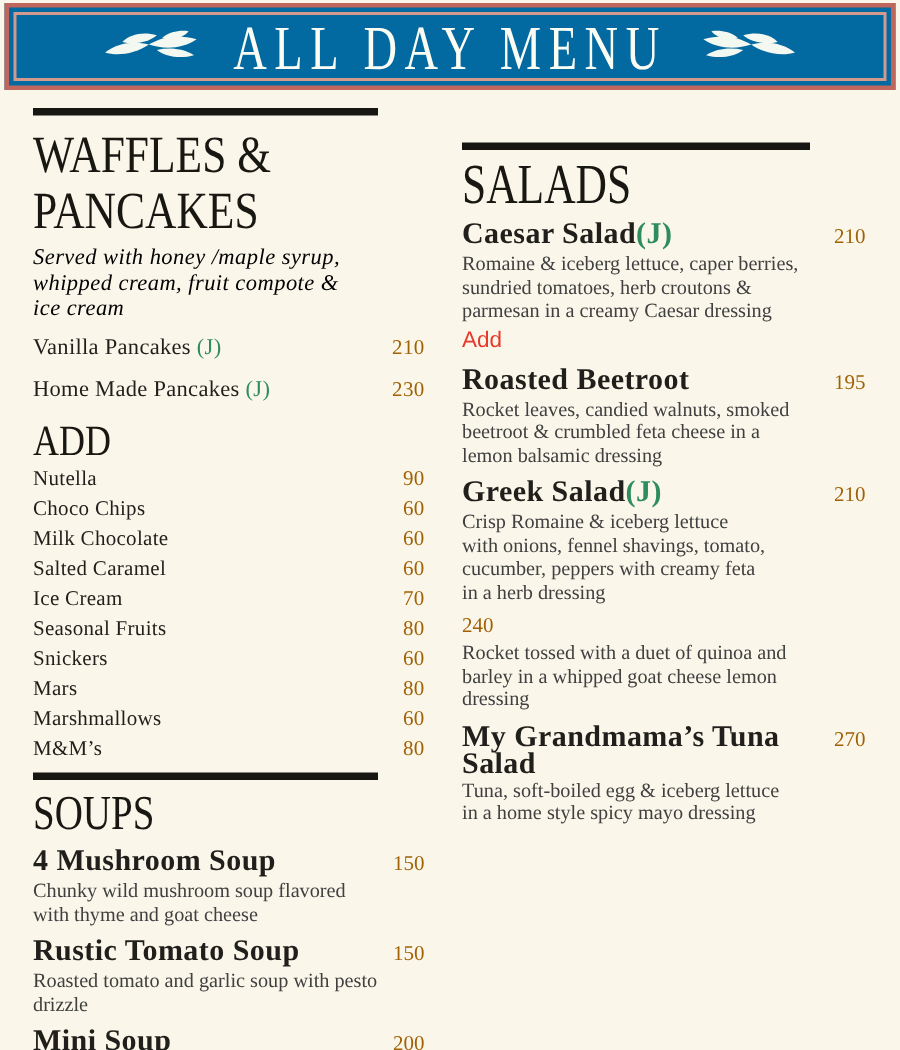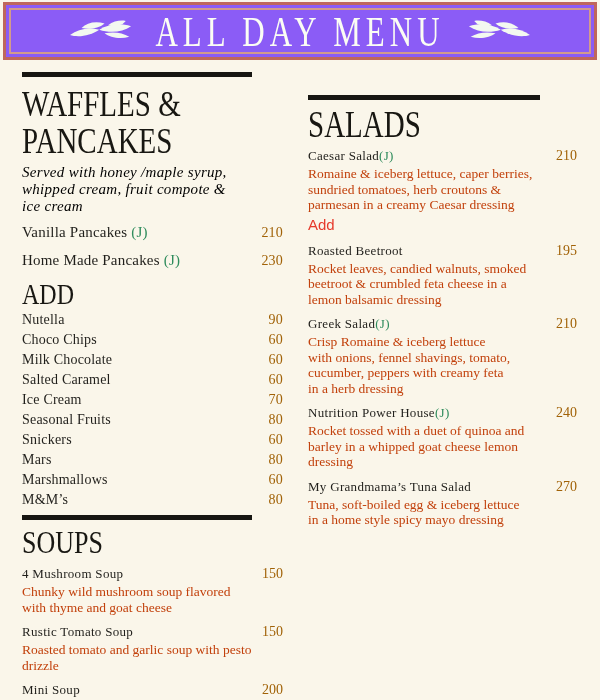--- a/index.html
+++ b/index.html
@@ -6,21 +6,21 @@
   body{
     width:600px;height:700px;position:relative;overflow:hidden;
     background:#faf6ea;
     font-family:"Liberation Serif","DejaVu Serif",serif;
     color:#201f1b;
     -webkit-font-smoothing:antialiased;
   }
   
   .banner{
     position:absolute;left:3px;top:2px;right:3px;height:58px;
-    background:#8b5cf6;border:3px solid #bf675c;box-sizing:border-box;
+    background:#0369a1;border:3px solid #bf675c;box-sizing:border-box;
   }
   .banner-inner{
     position:absolute;left:3px;top:3px;right:3px;bottom:3px;
     border:2px solid #d29a8d;
     display:flex;align-items:center;justify-content:center;gap:22px;
   }
   .banner-title{
     color:#fbfdf4;font-size:31px;letter-spacing:5px;white-space:nowrap;
     transform:scaleY(1.35);line-height:1;
   }
@@ -42,22 +42,22 @@
   .subtitle{
     color:#000000;font-style:italic;font-size:15px;line-height:17px;
     white-space:pre-line;margin-bottom:8px;letter-spacing:.3px;
   }
   .row{display:flex;justify-content:space-between;align-items:baseline;}
   .waffle-row{font-size:15px;line-height:18px;margin-bottom:9px;letter-spacing:.2px;}
   .add-row{font-size:14px;line-height:20px;letter-spacing:.2px;}
   .price{font-size:14px;color:#a16207;}
   .jain{color:#2f8c5c;}
   .ditem{margin-bottom:8px;}
-  .ditem .title{font-size:13px;line-height:18px;letter-spacing:.3px;}
-  .desc{font-size:13.5px;line-height:15.5px;white-space:pre-line;color:#c2410c;margin-top:1px;}
+  .ditem .title{font-size:20px;line-height:18px;letter-spacing:.3px;font-weight:bold;}
+  .desc{font-size:13.5px;line-height:15.5px;white-space:pre-line;color:#404040;margin-top:1px;}
   .addon-label{
     font-family:"Liberation Sans","DejaVu Sans",sans-serif;
     color:#e63a2c;font-size:15px;line-height:18px;margin-top:3px;
   }
   .addon-lines{font-size:14.5px;line-height:16px;white-space:pre-line;}
 </style>
 </head>
 <body>
 
 <div class="banner">
@@ -214,21 +214,20 @@
           <span class="title"><span>Greek Salad</span><span class="jain">(J)</span></span>
           <span class="price">210</span>
         </div>
         <div class="desc">Crisp Romaine &amp; iceberg lettuce
 with onions, fennel shavings, tomato,
 cucumber, peppers with creamy feta
 in a herb dressing</div>
       </div>
       <div class="ditem">
         <div class="row">
-          <span class="title"><span>Nutrition Power House</span><span class="jain">(J)</span></span>
           <span class="price">240</span>
         </div>
         <div class="desc">Rocket tossed with a duet of quinoa and
 barley in a whipped goat cheese lemon
 dressing</div>
       </div>
       <div class="ditem">
         <div class="row">
           <span class="title"><span>My Grandmama’s Tuna Salad</span></span>
           <span class="price">270</span>

